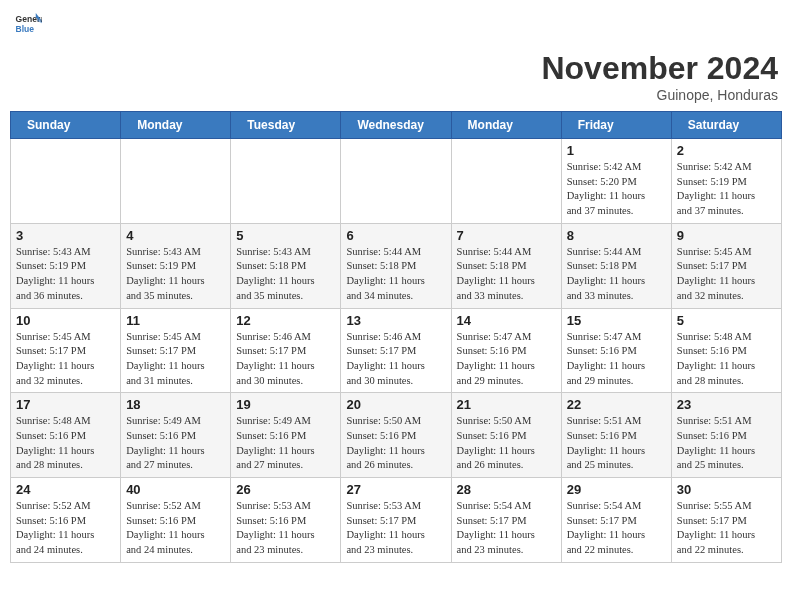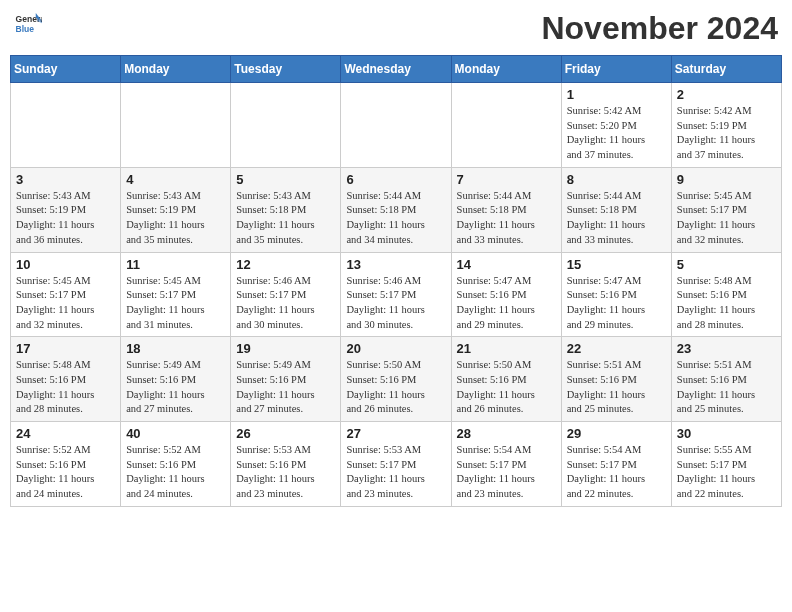--- a/index.html
+++ b/index.html
@@ -26,36 +26,37 @@
       width: 28px;
       height: 28px;
     }
     .title-block {
       text-align: right;
     }
     .month-title {
       font-size: 32px;
       font-weight: bold;
       color: #333;
+      margin-top: 40px;
     }
     .subtitle {
       font-size: 14px;
       color: #555;
     }
     .calendar {
       width: 100%;
       border-collapse: collapse;
       font-size: 11px;
     }
     .calendar thead tr th {
       background-color: #3a7abf;
       color: #fff;
       font-size: 12px;
       font-weight: bold;
-      padding: 6px 3px;
+      padding: 6px 16px;
       text-align: left;
       border: 1px solid #2a5a9f;
     }
     .calendar tbody tr td {
       vertical-align: top;
       padding: 4px 5px;
       border: 1px solid #ccc;
       width: calc(100% / 7);
       min-height: 70px;
       background: #fff;
@@ -86,20 +87,21 @@
   <div class="logo">
     <svg class="logo-icon" viewBox="0 0 36 36">
       <text x="2" y="16" font-size="11" font-weight="bold" fill="#333">General</text>
       <text x="2" y="28" font-size="11" font-weight="bold" fill="#3a7abf">Blue</text>
       <polygon points="28,4 36,14 28,10" fill="#3a7abf"></polygon>
       <polygon points="30,8 38,18 30,14" fill="#3a7abf" opacity="0.6"></polygon>
     </svg>
   </div>
   <div class="title-block">
     <div class="month-title">November 2024</div>
+    <div class="subtitle">Guinope, Honduras</div>
   </div>
 </div>
 
 <table class="calendar">
   <thead>
     <tr id="header-row">
     <th>Sunday</th>
         <th>Monday</th>
         <th>Tuesday</th>
         <th>Wednesday</th>

